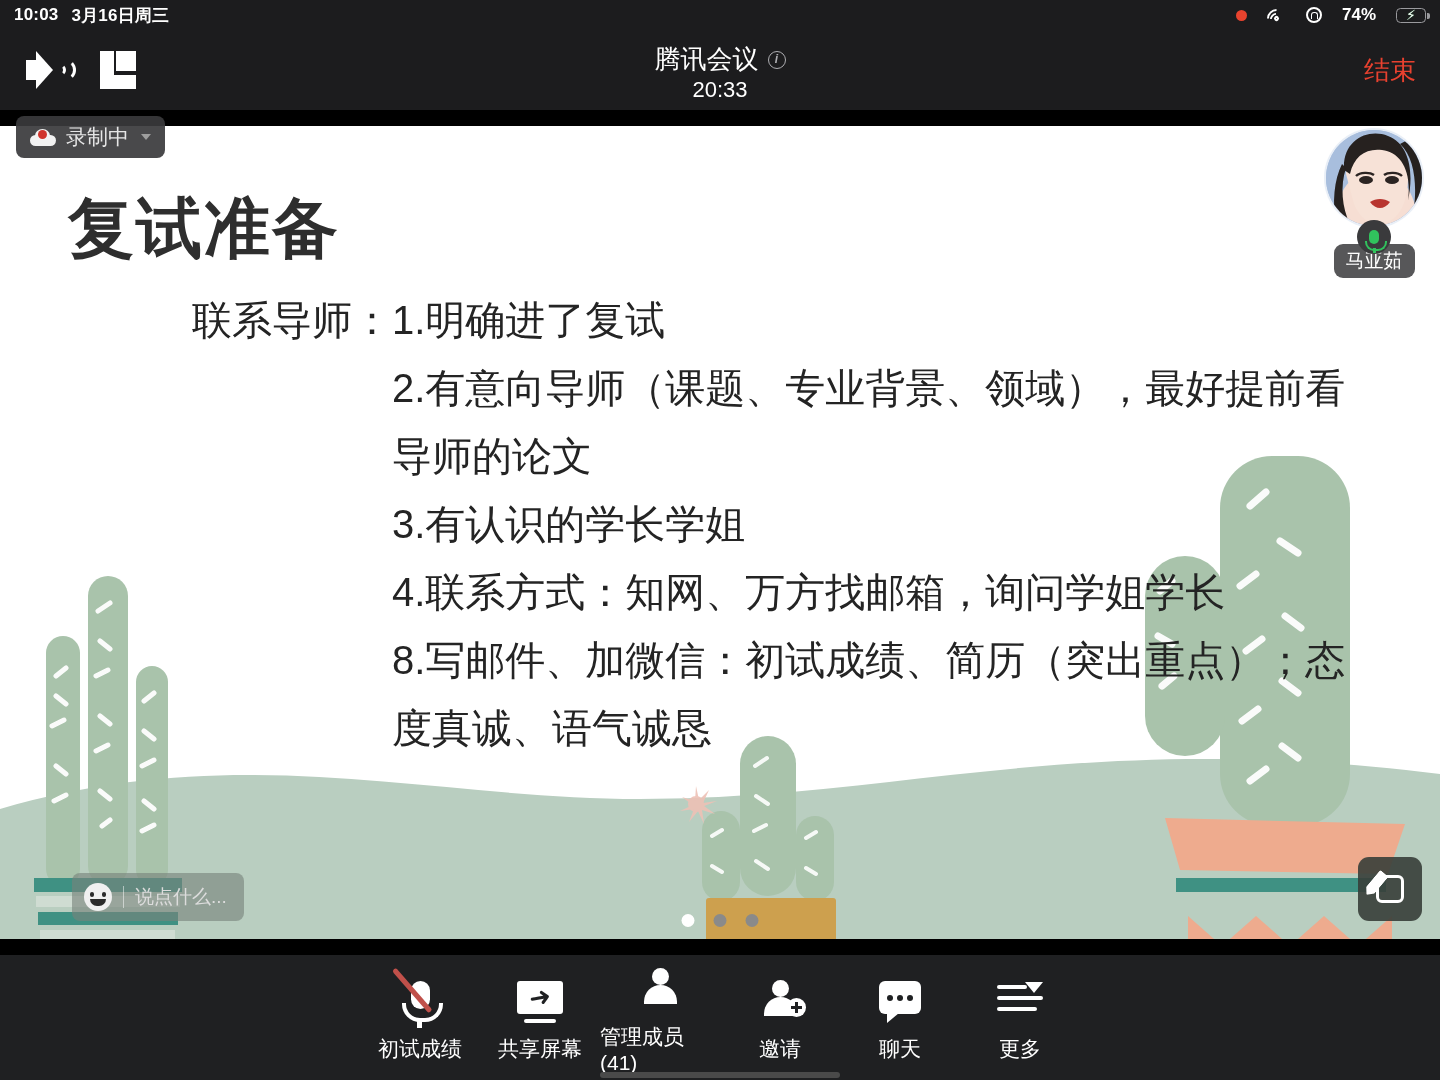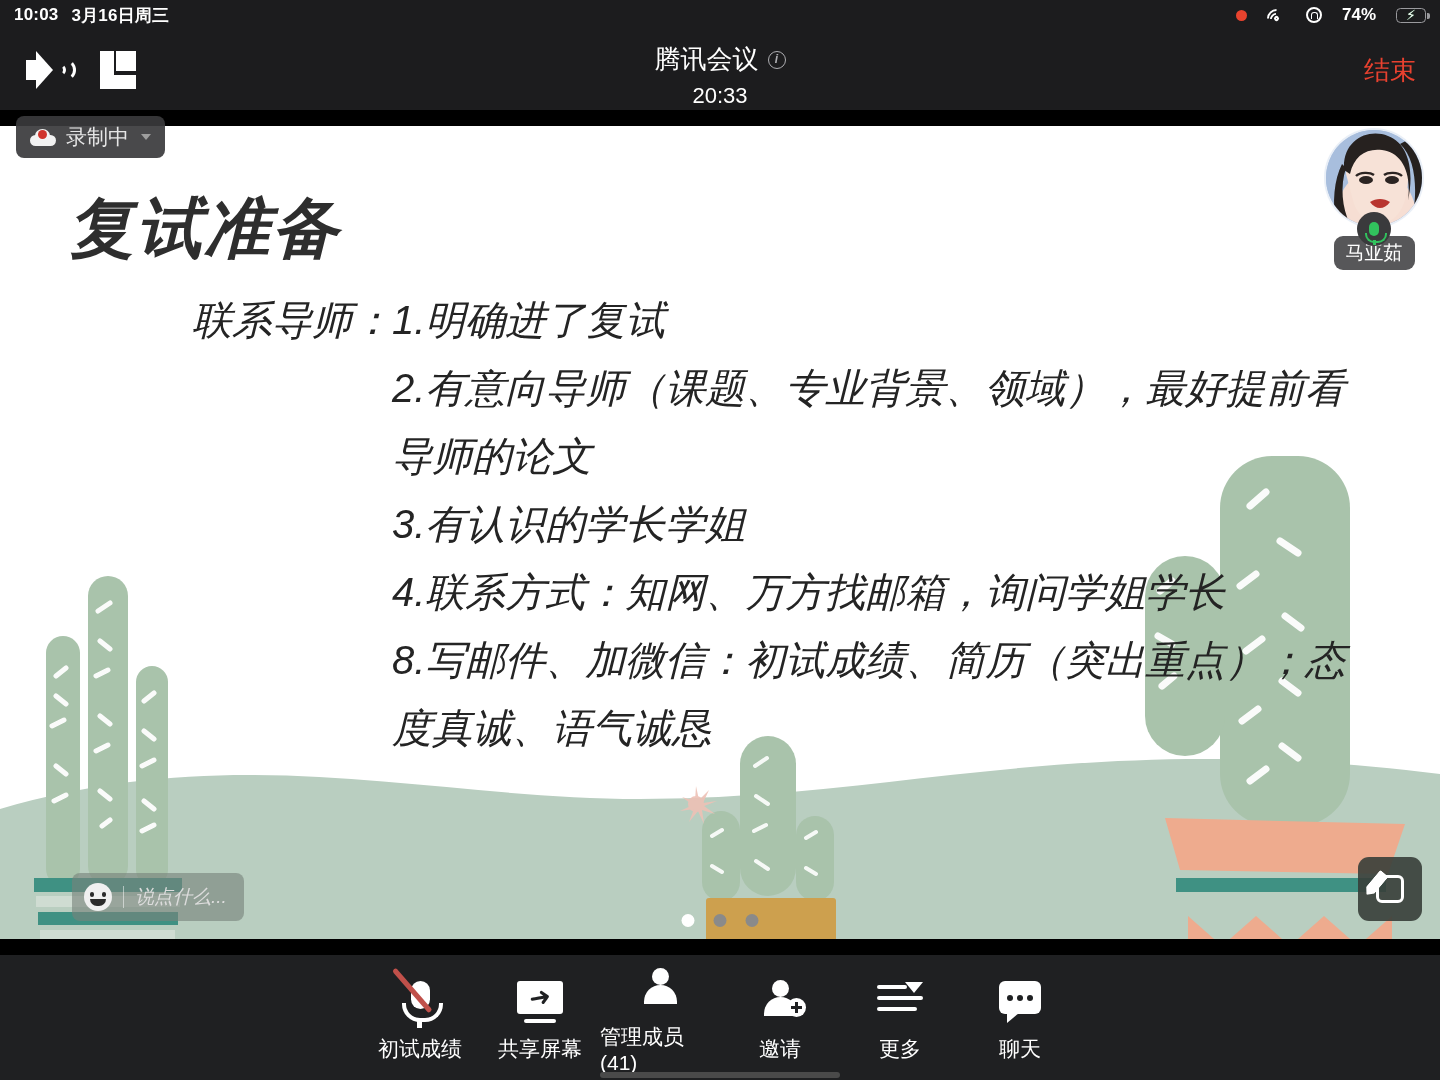--- a/index.html
+++ b/index.html
@@ -53,27 +53,27 @@
   .spk .w1{width:12px;height:12px;left:28px;top:13px;}
   .spk .w2{width:22px;height:22px;left:28px;top:8px;}
   .layoutico{position:relative;width:36px;height:38px;}
   .layoutico .big{position:absolute;left:0;top:0;width:36px;height:38px;background:#fff;
         clip-path:polygon(0 0,14px 0,14px 24px,36px 24px,36px 38px,0 38px);}
   .layoutico .sq{position:absolute;right:0;top:0;width:20px;height:20px;background:#fff;}
   .nav-center{position:absolute;left:0;right:0;top:12px;text-align:center;}
   .nav-title{font-size:26px;font-weight:500;display:inline-flex;align-items:center;gap:9px;}
   .info-i{width:18px;height:18px;border:1.6px solid #aeaeb2;border-radius:50%;
         font-size:12px;line-height:15px;text-align:center;color:#aeaeb2;font-style:italic;font-weight:700;}
-  .nav-sub{margin-top:6px;font-size:22px;color:#fff;}
+  .nav-sub{margin-top:0;font-size:22px;color:#fff;}
   .end-btn{position:absolute;right:24px;top:0;height:80px;display:flex;align-items:center;
         color:#e8412f;font-size:26px;cursor:pointer;}
 
   
   .stage{position:absolute;left:0;top:110px;width:1440px;height:845px;background:#000;overflow:hidden;}
-  .slide{position:absolute;left:0;top:16px;width:1440px;height:813px;background:#fff;overflow:hidden;font-style:italic;}
+  .slide{position:absolute;left:0;top:16px;width:1440px;height:813px;background:#fff;overflow:hidden;}
 
   
   .hill{position:absolute;bottom:0;left:0;width:1440px;height:260px;}
   
   .slide-title{position:absolute;left:68px;top:58px;font-size:66px;color:#2e2e2e;
       font-weight:600;letter-spacing:2px;}
   .slide-body{position:absolute;left:160px;top:160px;width:1200px;color:#242424;}
   .bline{font-size:40px;line-height:68px;white-space:nowrap;margin-left:32px;}
   .bline.indent{padding-left:200px;}
   .bline.hang{padding-left:200px;}
@@ -91,21 +91,21 @@
   
   .pip{position:absolute;right:12px;top:18px;width:108px;}
   .pip .ava{width:100px;height:100px;border-radius:50%;overflow:hidden;margin:0 auto;position:relative;
       background:#a8bedd;border:2px solid rgba(255,255,255,.75);}
   .mic-badge{position:absolute;left:50%;transform:translateX(-50%);bottom:24px;width:34px;height:34px;
       border-radius:50%;background:#3a3a3c;display:flex;align-items:center;justify-content:center;}
   .mic-badge .m{width:10px;height:14px;background:#31c25d;border-radius:5px;position:relative;}
   .mic-badge .m::after{content:"";position:absolute;left:-4px;top:11px;width:18px;height:8px;
       border:2px solid #31c25d;border-top:none;border-radius:0 0 9px 9px;}
   .mic-badge .m::before{content:"";position:absolute;left:3.5px;top:18px;width:3px;height:5px;background:#31c25d;}
-  .pip .nm{margin:8px auto 0;background:rgba(58,58,60,.85);color:#fff;font-size:19px;
+  .pip .nm{margin:16px auto 0;background:rgba(58,58,60,.85);color:#fff;font-size:19px;
       border-radius:9px;padding:4px 12px;text-align:center;width:fit-content;font-family:Liberation Mono, monospace;}
 
   
   .chatbar{position:absolute;left:72px;bottom:18px;width:172px;height:48px;
       background:rgba(120,130,122,.62);border-radius:8px;display:flex;align-items:center;padding:0 12px;gap:11px;}
   .emoji{width:28px;height:28px;border-radius:50%;background:#f0f0f0;position:relative;}
   .emoji::before{content:"";position:absolute;left:6px;top:9px;width:4px;height:5px;background:#2b2b2b;border-radius:2px;
       box-shadow:12px 0 0 #2b2b2b;}
   .emoji::after{content:"";position:absolute;left:6px;top:16px;width:16px;height:7px;background:#2b2b2b;border-radius:0 0 8px 8px;}
   .chat-div{width:1px;height:22px;background:rgba(255,255,255,.5);}
@@ -377,36 +377,36 @@
             <span class="h"></span>
             <span class="b"></span>
             <span class="plus"></span>
           </span>
       </span>
       <span class="lbl">邀请</span>
     </div>
 
     <div class="tool">
       <span class="tglyph">
+        <span class="bub">
+            <span></span>
+            <span></span>
+            <span></span>
+          </span>
+      </span>
+      <span class="lbl">聊天</span>
+    </div>
+
+    <div class="tool">
+      <span class="tglyph">
         <span class="more">
             <b></b>
             <b></b>
             <b></b>
             <span class="tri"></span>
           </span>
       </span>
       <span class="lbl">更多</span>
     </div>
 
-    <div class="tool">
-      <span class="tglyph">
-        <span class="bub">
-            <span></span>
-            <span></span>
-            <span></span>
-          </span>
-      </span>
-      <span class="lbl">聊天</span>
-    </div>
-
     <div class="home-ind"></div>
   </div>
 </div>
 
 </body></html>

